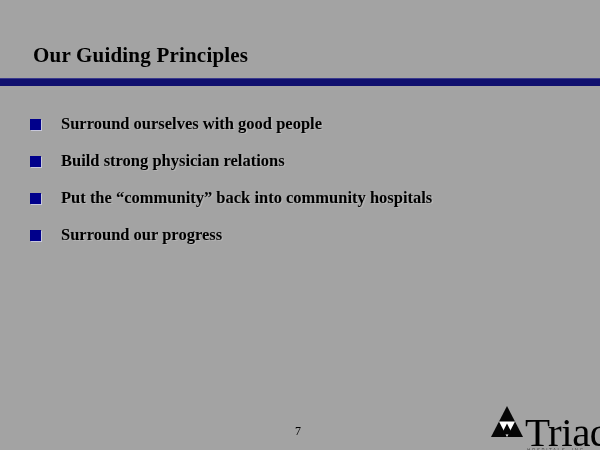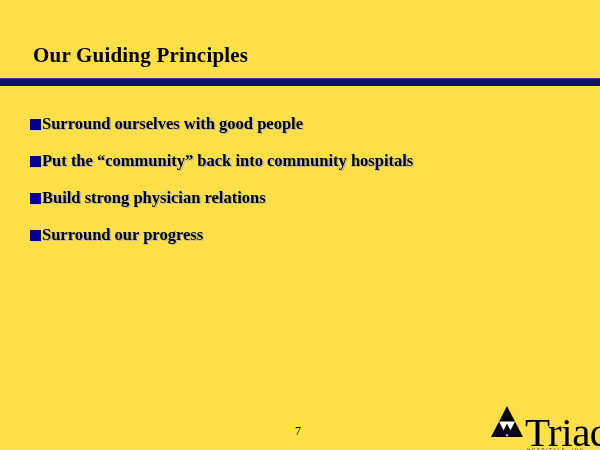--- a/index.html
+++ b/index.html
@@ -1,20 +1,20 @@
 <!DOCTYPE html>
 <html><head>
 <meta charset="utf-8">
 <style>
   html, body { margin: 0; padding: 0; background: #ffffff; }
   .slide {
     position: relative;
     width: 600px;
     height: 450px;
-    background: #fde047;
+    background: #a3a3a3;
     overflow: hidden;
     font-family: "Liberation Serif", "DejaVu Serif", serif;
     color: #000;
   }
   .slide-title {
     position: absolute;
     left: 33px;
     top: 43px;
     font-size: 21px;
     font-weight: bold;
@@ -36,21 +36,21 @@
     position: absolute;
     left: 30px;
     top: 114px;
     width: 540px;
     display: flex;
     flex-direction: column;
     gap: 17px;
   }
   .bullet-row {
     position: relative;
-    padding-left: 12px;
+    padding-left: 31px;
     line-height: 20px;
     min-height: 20px;
   }
   .bullet-square {
     position: absolute;
     left: 0;
     top: 5px;
     width: 11px;
     height: 11px;
     background: #00008b;
@@ -109,25 +109,25 @@
 
   <div class="title-rule"></div>
 
   <div class="bullets">
     <div class="bullet-row">
       <span class="bullet-square"></span>
       <span class="bullet-text">Surround ourselves with good people</span>
     </div>
     <div class="bullet-row">
       <span class="bullet-square"></span>
-      <span class="bullet-text">Put the “community” back into community hospitals</span>
+      <span class="bullet-text">Build strong physician relations</span>
     </div>
     <div class="bullet-row">
       <span class="bullet-square"></span>
-      <span class="bullet-text">Build strong physician relations</span>
+      <span class="bullet-text">Put the “community” back into community hospitals</span>
     </div>
     <div class="bullet-row">
       <span class="bullet-square"></span>
       <span class="bullet-text">Surround our progress</span>
     </div>
   </div>
 
   <div class="page-number">7</div>
 
   <div class="logo">

